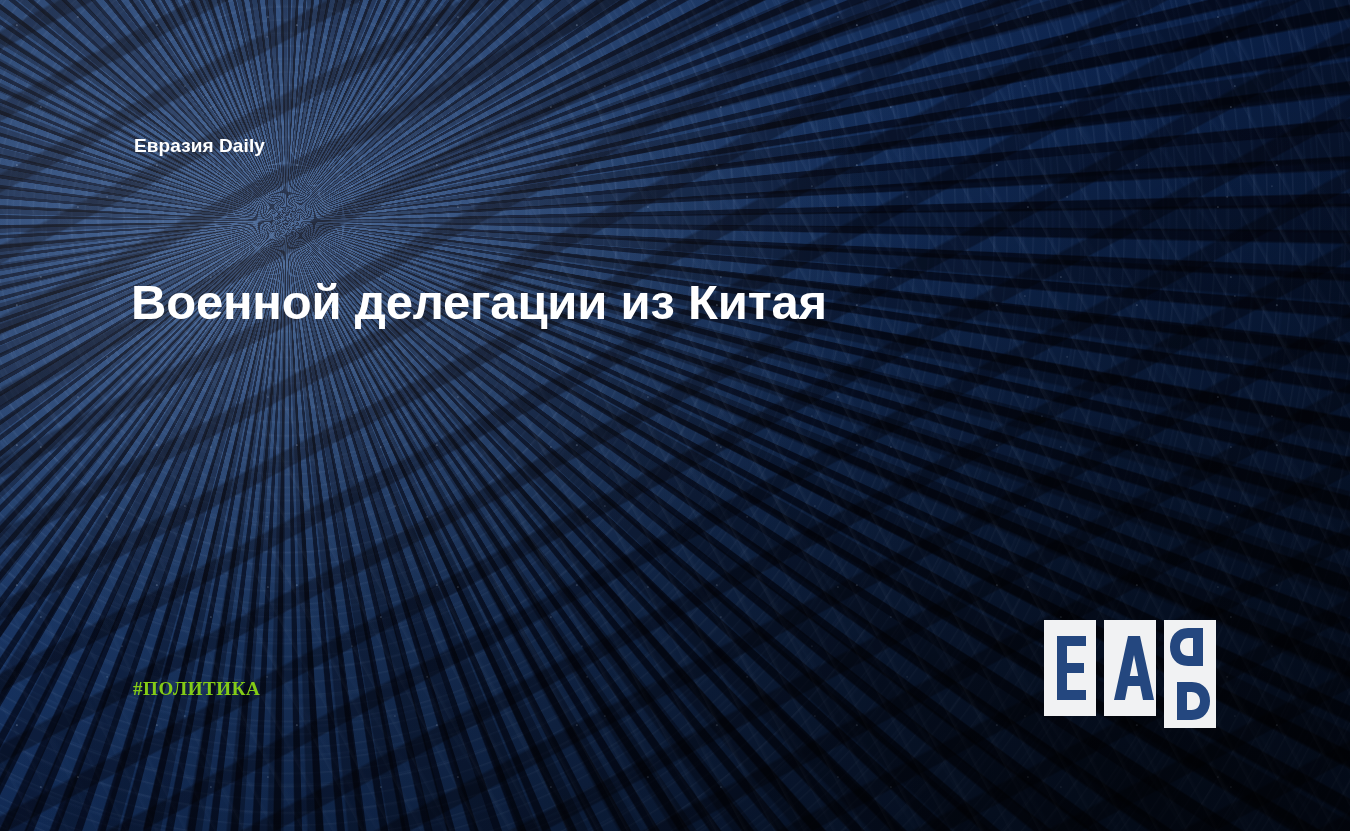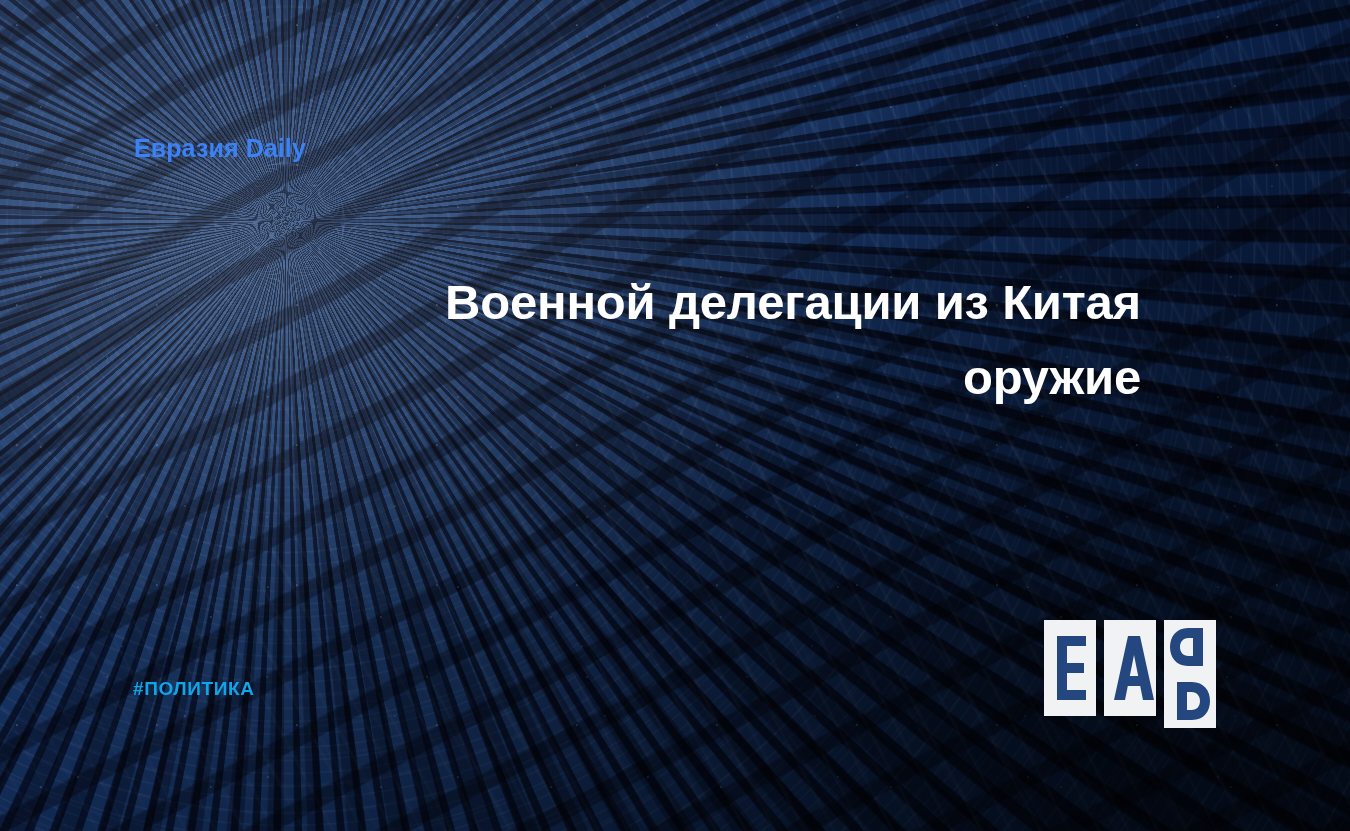--- a/index.html
+++ b/index.html
@@ -135,52 +135,53 @@
   
   .content {
     position: absolute;
     inset: 0;
   }
 
   .brand {
     position: absolute;
     left: 134px;
     top: 136px;
-    font-size: 25px;
+    font-size: 19px;
     font-weight: bold;
     letter-spacing: 0.1px;
-    color: #3b82f6;
+    color: #ffffff;
     line-height: 1;
     white-space: nowrap;
   }
 
   .headline {
     position: absolute;
     left: 131px;
     top: 265px;
     width: 1010px;
     margin: 0;
     font-size: 49px;
     font-weight: bold;
     line-height: 75px;
     letter-spacing: -0.2px;
     color: #ffffff;
   }
-  .headline .hl-line { display: block; white-space: nowrap; text-align: right; }
+  .headline .hl-line { display: block; white-space: nowrap; }
 
   .rubric {
     position: absolute;
     left: 133px;
     top: 679px;
     font-size: 19px;
     font-weight: bold;
     letter-spacing: 0.6px;
-    color: #0ea5e9;
+    color: #84cc16;
     line-height: 1;
     white-space: nowrap;
+    font-family: Liberation Serif, serif;
   }
 
   
   .logo {
     position: absolute;
     left: 1044px;
     top: 620px;
     width: 180px;
     height: 108px;
   }
@@ -199,21 +200,20 @@
   <div class="streaks-break"></div>
   <div class="grain"></div>
   <div class="bg-vignette"></div>
 
   <div class="content">
 
     <div class="brand">Евразия Daily</div>
 
     <h1 class="headline">
       <span class="hl-line">Военной делегации из Китая</span>
-      <span class="hl-line">оружие</span>
     </h1>
 
     <div class="rubric">#ПОЛИТИКА</div>
 
     <div class="logo">
       <svg viewBox="0 0 180 108" xmlns="http://www.w3.org/2000/svg" aria-hidden="true">
 
         <g>
           <rect x="0" y="0" width="52" height="96" fill="#f1f2f3"></rect>
           <path d="M13 16 H42 V26 H23 V43 H40 V53 H23 V70 H42 V80 H13 Z" fill="#24477f"></path>

